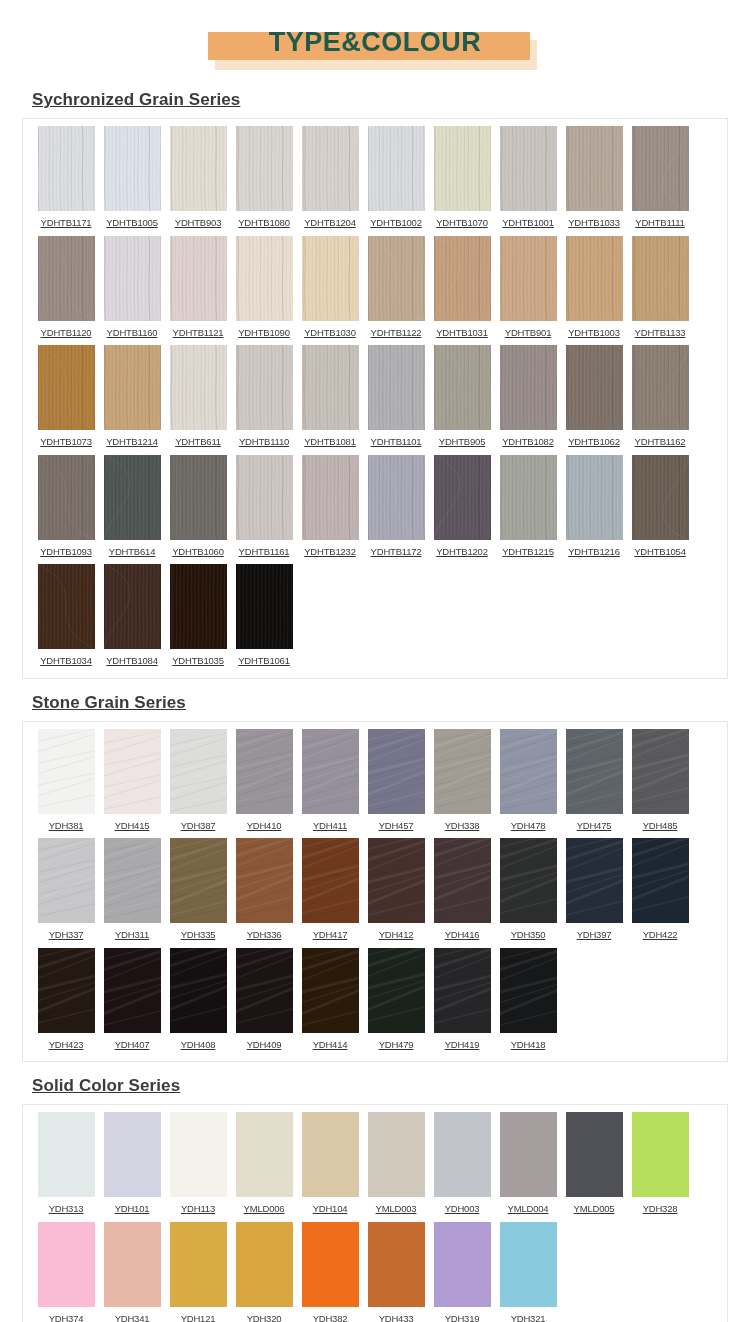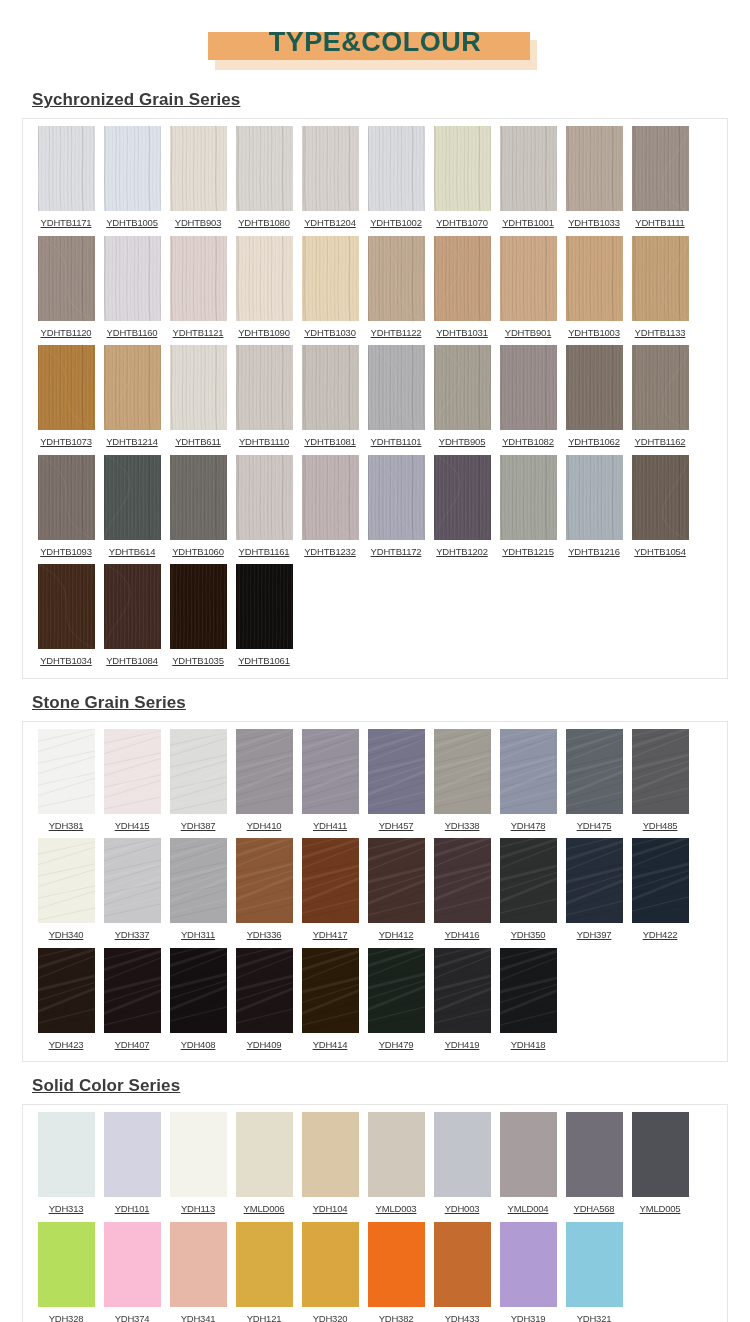--- a/index.html
+++ b/index.html
@@ -2036,395 +2036,395 @@
                   <path d="M-4 57 L61 43" stroke="rgba(0,0,0,0.10)" stroke-width="1" fill="none"></path>
                   <path d="M-4 63 L61 37" stroke="rgba(255,255,255,0.13)" stroke-width="2.8" fill="none"></path>
                   <path d="M-4 68 L61 48" stroke="rgba(0,0,0,0.10)" stroke-width="1" fill="none"></path>
                   <path d="M-4 74 L61 58" stroke="rgba(255,255,255,0.13)" stroke-width="1.2" fill="none"></path>
                   <path d="M-4 79 L61 65" stroke="rgba(0,0,0,0.10)" stroke-width="1" fill="none"></path>
                 </svg>
               </div>
               <div class="chip-label">YDH485</div>
             </div>
             <div class="swatch">
-              <div class="chip" style="background: rgb(239, 239, 227);">
+              <div class="chip" style="background: rgb(199, 199, 201);">
+                <svg class="grain" viewBox="0 0 57 85" preserveAspectRatio="none">
+                  <path d="M-4 8 L61 -8" stroke="rgba(255,255,255,0.13)" stroke-width="1.2" fill="none"></path>
+                  <path d="M-4 13 L61 -1" stroke="rgba(0,0,0,0.10)" stroke-width="1" fill="none"></path>
+                  <path d="M-4 19 L61 -2" stroke="rgba(255,255,255,0.13)" stroke-width="2.8" fill="none"></path>
+                  <path d="M-4 24 L61 4" stroke="rgba(0,0,0,0.10)" stroke-width="1" fill="none"></path>
+                  <path d="M-4 30 L61 4" stroke="rgba(255,255,255,0.13)" stroke-width="1.2" fill="none"></path>
+                  <path d="M-4 35 L61 21" stroke="rgba(0,0,0,0.10)" stroke-width="1" fill="none"></path>
+                  <path d="M-4 41 L61 25" stroke="rgba(255,255,255,0.13)" stroke-width="2.8" fill="none"></path>
+                  <path d="M-4 46 L61 26" stroke="rgba(0,0,0,0.10)" stroke-width="1" fill="none"></path>
+                  <path d="M-4 52 L61 31" stroke="rgba(255,255,255,0.13)" stroke-width="1.2" fill="none"></path>
+                  <path d="M-4 57 L61 43" stroke="rgba(0,0,0,0.10)" stroke-width="1" fill="none"></path>
+                  <path d="M-4 63 L61 37" stroke="rgba(255,255,255,0.13)" stroke-width="2.8" fill="none"></path>
+                  <path d="M-4 68 L61 48" stroke="rgba(0,0,0,0.10)" stroke-width="1" fill="none"></path>
+                  <path d="M-4 74 L61 58" stroke="rgba(255,255,255,0.13)" stroke-width="1.2" fill="none"></path>
+                  <path d="M-4 79 L61 65" stroke="rgba(0,0,0,0.10)" stroke-width="1" fill="none"></path>
+                </svg>
+              </div>
+              <div class="chip-label">YDH337</div>
+            </div>
+            <div class="swatch">
+              <div class="chip" style="background: rgb(169, 169, 171);">
+                <svg class="grain" viewBox="0 0 57 85" preserveAspectRatio="none">
+                  <path d="M-4 10 L61 -6" stroke="rgba(255,255,255,0.13)" stroke-width="1.2" fill="none"></path>
+                  <path d="M-4 15 L61 1" stroke="rgba(0,0,0,0.10)" stroke-width="1" fill="none"></path>
+                  <path d="M-4 21 L61 0" stroke="rgba(255,255,255,0.13)" stroke-width="2.8" fill="none"></path>
+                  <path d="M-4 26 L61 6" stroke="rgba(0,0,0,0.10)" stroke-width="1" fill="none"></path>
+                  <path d="M-4 32 L61 6" stroke="rgba(255,255,255,0.13)" stroke-width="1.2" fill="none"></path>
+                  <path d="M-4 37 L61 23" stroke="rgba(0,0,0,0.10)" stroke-width="1" fill="none"></path>
+                  <path d="M-4 43 L61 27" stroke="rgba(255,255,255,0.13)" stroke-width="2.8" fill="none"></path>
+                  <path d="M-4 48 L61 28" stroke="rgba(0,0,0,0.10)" stroke-width="1" fill="none"></path>
+                  <path d="M-4 54 L61 33" stroke="rgba(255,255,255,0.13)" stroke-width="1.2" fill="none"></path>
+                  <path d="M-4 59 L61 45" stroke="rgba(0,0,0,0.10)" stroke-width="1" fill="none"></path>
+                  <path d="M-4 65 L61 39" stroke="rgba(255,255,255,0.13)" stroke-width="2.8" fill="none"></path>
+                  <path d="M-4 70 L61 50" stroke="rgba(0,0,0,0.10)" stroke-width="1" fill="none"></path>
+                  <path d="M-4 76 L61 60" stroke="rgba(255,255,255,0.13)" stroke-width="1.2" fill="none"></path>
+                  <path d="M-4 81 L61 67" stroke="rgba(0,0,0,0.10)" stroke-width="1" fill="none"></path>
+                </svg>
+              </div>
+              <div class="chip-label">YDH311</div>
+            </div>
+            <div class="swatch">
+              <div class="chip" style="background: rgb(120, 101, 69);">
                 <svg class="grain" viewBox="0 0 57 85" preserveAspectRatio="none">
                   <path d="M-4 12 L61 -4" stroke="rgba(255,255,255,0.13)" stroke-width="1.2" fill="none"></path>
                   <path d="M-4 17 L61 3" stroke="rgba(0,0,0,0.10)" stroke-width="1" fill="none"></path>
                   <path d="M-4 23 L61 2" stroke="rgba(255,255,255,0.13)" stroke-width="2.8" fill="none"></path>
                   <path d="M-4 28 L61 8" stroke="rgba(0,0,0,0.10)" stroke-width="1" fill="none"></path>
                   <path d="M-4 34 L61 8" stroke="rgba(255,255,255,0.13)" stroke-width="1.2" fill="none"></path>
                   <path d="M-4 39 L61 25" stroke="rgba(0,0,0,0.10)" stroke-width="1" fill="none"></path>
                   <path d="M-4 45 L61 29" stroke="rgba(255,255,255,0.13)" stroke-width="2.8" fill="none"></path>
                   <path d="M-4 50 L61 30" stroke="rgba(0,0,0,0.10)" stroke-width="1" fill="none"></path>
                   <path d="M-4 56 L61 35" stroke="rgba(255,255,255,0.13)" stroke-width="1.2" fill="none"></path>
                   <path d="M-4 61 L61 47" stroke="rgba(0,0,0,0.10)" stroke-width="1" fill="none"></path>
                   <path d="M-4 67 L61 41" stroke="rgba(255,255,255,0.13)" stroke-width="2.8" fill="none"></path>
                   <path d="M-4 72 L61 52" stroke="rgba(0,0,0,0.10)" stroke-width="1" fill="none"></path>
                   <path d="M-4 78 L61 62" stroke="rgba(255,255,255,0.13)" stroke-width="1.2" fill="none"></path>
                   <path d="M-4 83 L61 69" stroke="rgba(0,0,0,0.10)" stroke-width="1" fill="none"></path>
                 </svg>
               </div>
-              <div class="chip-label">YDH340</div>
-            </div>
-            <div class="swatch">
-              <div class="chip" style="background: rgb(199, 199, 201);">
+              <div class="chip-label">YDH335</div>
+            </div>
+            <div class="swatch">
+              <div class="chip" style="background: rgb(138, 88, 54);">
                 <svg class="grain" viewBox="0 0 57 85" preserveAspectRatio="none">
                   <path d="M-4 8 L61 -8" stroke="rgba(255,255,255,0.13)" stroke-width="1.2" fill="none"></path>
                   <path d="M-4 13 L61 -1" stroke="rgba(0,0,0,0.10)" stroke-width="1" fill="none"></path>
                   <path d="M-4 19 L61 -2" stroke="rgba(255,255,255,0.13)" stroke-width="2.8" fill="none"></path>
                   <path d="M-4 24 L61 4" stroke="rgba(0,0,0,0.10)" stroke-width="1" fill="none"></path>
                   <path d="M-4 30 L61 4" stroke="rgba(255,255,255,0.13)" stroke-width="1.2" fill="none"></path>
                   <path d="M-4 35 L61 21" stroke="rgba(0,0,0,0.10)" stroke-width="1" fill="none"></path>
                   <path d="M-4 41 L61 25" stroke="rgba(255,255,255,0.13)" stroke-width="2.8" fill="none"></path>
                   <path d="M-4 46 L61 26" stroke="rgba(0,0,0,0.10)" stroke-width="1" fill="none"></path>
                   <path d="M-4 52 L61 31" stroke="rgba(255,255,255,0.13)" stroke-width="1.2" fill="none"></path>
                   <path d="M-4 57 L61 43" stroke="rgba(0,0,0,0.10)" stroke-width="1" fill="none"></path>
                   <path d="M-4 63 L61 37" stroke="rgba(255,255,255,0.13)" stroke-width="2.8" fill="none"></path>
                   <path d="M-4 68 L61 48" stroke="rgba(0,0,0,0.10)" stroke-width="1" fill="none"></path>
                   <path d="M-4 74 L61 58" stroke="rgba(255,255,255,0.13)" stroke-width="1.2" fill="none"></path>
                   <path d="M-4 79 L61 65" stroke="rgba(0,0,0,0.10)" stroke-width="1" fill="none"></path>
                 </svg>
               </div>
-              <div class="chip-label">YDH337</div>
-            </div>
-            <div class="swatch">
-              <div class="chip" style="background: rgb(169, 169, 171);">
+              <div class="chip-label">YDH336</div>
+            </div>
+            <div class="swatch">
+              <div class="chip" style="background: rgb(110, 57, 29);">
                 <svg class="grain" viewBox="0 0 57 85" preserveAspectRatio="none">
                   <path d="M-4 10 L61 -6" stroke="rgba(255,255,255,0.13)" stroke-width="1.2" fill="none"></path>
                   <path d="M-4 15 L61 1" stroke="rgba(0,0,0,0.10)" stroke-width="1" fill="none"></path>
                   <path d="M-4 21 L61 0" stroke="rgba(255,255,255,0.13)" stroke-width="2.8" fill="none"></path>
                   <path d="M-4 26 L61 6" stroke="rgba(0,0,0,0.10)" stroke-width="1" fill="none"></path>
                   <path d="M-4 32 L61 6" stroke="rgba(255,255,255,0.13)" stroke-width="1.2" fill="none"></path>
                   <path d="M-4 37 L61 23" stroke="rgba(0,0,0,0.10)" stroke-width="1" fill="none"></path>
                   <path d="M-4 43 L61 27" stroke="rgba(255,255,255,0.13)" stroke-width="2.8" fill="none"></path>
                   <path d="M-4 48 L61 28" stroke="rgba(0,0,0,0.10)" stroke-width="1" fill="none"></path>
                   <path d="M-4 54 L61 33" stroke="rgba(255,255,255,0.13)" stroke-width="1.2" fill="none"></path>
                   <path d="M-4 59 L61 45" stroke="rgba(0,0,0,0.10)" stroke-width="1" fill="none"></path>
                   <path d="M-4 65 L61 39" stroke="rgba(255,255,255,0.13)" stroke-width="2.8" fill="none"></path>
                   <path d="M-4 70 L61 50" stroke="rgba(0,0,0,0.10)" stroke-width="1" fill="none"></path>
                   <path d="M-4 76 L61 60" stroke="rgba(255,255,255,0.13)" stroke-width="1.2" fill="none"></path>
                   <path d="M-4 81 L61 67" stroke="rgba(0,0,0,0.10)" stroke-width="1" fill="none"></path>
                 </svg>
               </div>
-              <div class="chip-label">YDH311</div>
-            </div>
-            <div class="swatch">
-              <div class="chip" style="background: rgb(138, 88, 54);">
+              <div class="chip-label">YDH417</div>
+            </div>
+            <div class="swatch">
+              <div class="chip" style="background: rgb(70, 48, 44);">
+                <svg class="grain" viewBox="0 0 57 85" preserveAspectRatio="none">
+                  <path d="M-4 12 L61 -4" stroke="rgba(255,255,255,0.13)" stroke-width="1.2" fill="none"></path>
+                  <path d="M-4 17 L61 3" stroke="rgba(0,0,0,0.10)" stroke-width="1" fill="none"></path>
+                  <path d="M-4 23 L61 2" stroke="rgba(255,255,255,0.13)" stroke-width="2.8" fill="none"></path>
+                  <path d="M-4 28 L61 8" stroke="rgba(0,0,0,0.10)" stroke-width="1" fill="none"></path>
+                  <path d="M-4 34 L61 8" stroke="rgba(255,255,255,0.13)" stroke-width="1.2" fill="none"></path>
+                  <path d="M-4 39 L61 25" stroke="rgba(0,0,0,0.10)" stroke-width="1" fill="none"></path>
+                  <path d="M-4 45 L61 29" stroke="rgba(255,255,255,0.13)" stroke-width="2.8" fill="none"></path>
+                  <path d="M-4 50 L61 30" stroke="rgba(0,0,0,0.10)" stroke-width="1" fill="none"></path>
+                  <path d="M-4 56 L61 35" stroke="rgba(255,255,255,0.13)" stroke-width="1.2" fill="none"></path>
+                  <path d="M-4 61 L61 47" stroke="rgba(0,0,0,0.10)" stroke-width="1" fill="none"></path>
+                  <path d="M-4 67 L61 41" stroke="rgba(255,255,255,0.13)" stroke-width="2.8" fill="none"></path>
+                  <path d="M-4 72 L61 52" stroke="rgba(0,0,0,0.10)" stroke-width="1" fill="none"></path>
+                  <path d="M-4 78 L61 62" stroke="rgba(255,255,255,0.13)" stroke-width="1.2" fill="none"></path>
+                  <path d="M-4 83 L61 69" stroke="rgba(0,0,0,0.10)" stroke-width="1" fill="none"></path>
+                </svg>
+              </div>
+              <div class="chip-label">YDH412</div>
+            </div>
+            <div class="swatch">
+              <div class="chip" style="background: rgb(69, 52, 54);">
                 <svg class="grain" viewBox="0 0 57 85" preserveAspectRatio="none">
                   <path d="M-4 8 L61 -8" stroke="rgba(255,255,255,0.13)" stroke-width="1.2" fill="none"></path>
                   <path d="M-4 13 L61 -1" stroke="rgba(0,0,0,0.10)" stroke-width="1" fill="none"></path>
                   <path d="M-4 19 L61 -2" stroke="rgba(255,255,255,0.13)" stroke-width="2.8" fill="none"></path>
                   <path d="M-4 24 L61 4" stroke="rgba(0,0,0,0.10)" stroke-width="1" fill="none"></path>
                   <path d="M-4 30 L61 4" stroke="rgba(255,255,255,0.13)" stroke-width="1.2" fill="none"></path>
                   <path d="M-4 35 L61 21" stroke="rgba(0,0,0,0.10)" stroke-width="1" fill="none"></path>
                   <path d="M-4 41 L61 25" stroke="rgba(255,255,255,0.13)" stroke-width="2.8" fill="none"></path>
                   <path d="M-4 46 L61 26" stroke="rgba(0,0,0,0.10)" stroke-width="1" fill="none"></path>
                   <path d="M-4 52 L61 31" stroke="rgba(255,255,255,0.13)" stroke-width="1.2" fill="none"></path>
                   <path d="M-4 57 L61 43" stroke="rgba(0,0,0,0.10)" stroke-width="1" fill="none"></path>
                   <path d="M-4 63 L61 37" stroke="rgba(255,255,255,0.13)" stroke-width="2.8" fill="none"></path>
                   <path d="M-4 68 L61 48" stroke="rgba(0,0,0,0.10)" stroke-width="1" fill="none"></path>
                   <path d="M-4 74 L61 58" stroke="rgba(255,255,255,0.13)" stroke-width="1.2" fill="none"></path>
                   <path d="M-4 79 L61 65" stroke="rgba(0,0,0,0.10)" stroke-width="1" fill="none"></path>
                 </svg>
               </div>
-              <div class="chip-label">YDH336</div>
-            </div>
-            <div class="swatch">
-              <div class="chip" style="background: rgb(110, 57, 29);">
+              <div class="chip-label">YDH416</div>
+            </div>
+            <div class="swatch">
+              <div class="chip" style="background: rgb(45, 46, 46);">
                 <svg class="grain" viewBox="0 0 57 85" preserveAspectRatio="none">
                   <path d="M-4 10 L61 -6" stroke="rgba(255,255,255,0.13)" stroke-width="1.2" fill="none"></path>
                   <path d="M-4 15 L61 1" stroke="rgba(0,0,0,0.10)" stroke-width="1" fill="none"></path>
                   <path d="M-4 21 L61 0" stroke="rgba(255,255,255,0.13)" stroke-width="2.8" fill="none"></path>
                   <path d="M-4 26 L61 6" stroke="rgba(0,0,0,0.10)" stroke-width="1" fill="none"></path>
                   <path d="M-4 32 L61 6" stroke="rgba(255,255,255,0.13)" stroke-width="1.2" fill="none"></path>
                   <path d="M-4 37 L61 23" stroke="rgba(0,0,0,0.10)" stroke-width="1" fill="none"></path>
                   <path d="M-4 43 L61 27" stroke="rgba(255,255,255,0.13)" stroke-width="2.8" fill="none"></path>
                   <path d="M-4 48 L61 28" stroke="rgba(0,0,0,0.10)" stroke-width="1" fill="none"></path>
                   <path d="M-4 54 L61 33" stroke="rgba(255,255,255,0.13)" stroke-width="1.2" fill="none"></path>
                   <path d="M-4 59 L61 45" stroke="rgba(0,0,0,0.10)" stroke-width="1" fill="none"></path>
                   <path d="M-4 65 L61 39" stroke="rgba(255,255,255,0.13)" stroke-width="2.8" fill="none"></path>
                   <path d="M-4 70 L61 50" stroke="rgba(0,0,0,0.10)" stroke-width="1" fill="none"></path>
                   <path d="M-4 76 L61 60" stroke="rgba(255,255,255,0.13)" stroke-width="1.2" fill="none"></path>
                   <path d="M-4 81 L61 67" stroke="rgba(0,0,0,0.10)" stroke-width="1" fill="none"></path>
                 </svg>
               </div>
-              <div class="chip-label">YDH417</div>
-            </div>
-            <div class="swatch">
-              <div class="chip" style="background: rgb(70, 48, 44);">
+              <div class="chip-label">YDH350</div>
+            </div>
+            <div class="swatch">
+              <div class="chip" style="background: rgb(37, 44, 58);">
                 <svg class="grain" viewBox="0 0 57 85" preserveAspectRatio="none">
                   <path d="M-4 12 L61 -4" stroke="rgba(255,255,255,0.13)" stroke-width="1.2" fill="none"></path>
                   <path d="M-4 17 L61 3" stroke="rgba(0,0,0,0.10)" stroke-width="1" fill="none"></path>
                   <path d="M-4 23 L61 2" stroke="rgba(255,255,255,0.13)" stroke-width="2.8" fill="none"></path>
                   <path d="M-4 28 L61 8" stroke="rgba(0,0,0,0.10)" stroke-width="1" fill="none"></path>
                   <path d="M-4 34 L61 8" stroke="rgba(255,255,255,0.13)" stroke-width="1.2" fill="none"></path>
                   <path d="M-4 39 L61 25" stroke="rgba(0,0,0,0.10)" stroke-width="1" fill="none"></path>
                   <path d="M-4 45 L61 29" stroke="rgba(255,255,255,0.13)" stroke-width="2.8" fill="none"></path>
                   <path d="M-4 50 L61 30" stroke="rgba(0,0,0,0.10)" stroke-width="1" fill="none"></path>
                   <path d="M-4 56 L61 35" stroke="rgba(255,255,255,0.13)" stroke-width="1.2" fill="none"></path>
                   <path d="M-4 61 L61 47" stroke="rgba(0,0,0,0.10)" stroke-width="1" fill="none"></path>
                   <path d="M-4 67 L61 41" stroke="rgba(255,255,255,0.13)" stroke-width="2.8" fill="none"></path>
                   <path d="M-4 72 L61 52" stroke="rgba(0,0,0,0.10)" stroke-width="1" fill="none"></path>
                   <path d="M-4 78 L61 62" stroke="rgba(255,255,255,0.13)" stroke-width="1.2" fill="none"></path>
                   <path d="M-4 83 L61 69" stroke="rgba(0,0,0,0.10)" stroke-width="1" fill="none"></path>
                 </svg>
               </div>
-              <div class="chip-label">YDH412</div>
-            </div>
-            <div class="swatch">
-              <div class="chip" style="background: rgb(69, 52, 54);">
+              <div class="chip-label">YDH397</div>
+            </div>
+            <div class="swatch">
+              <div class="chip" style="background: rgb(28, 39, 51);">
                 <svg class="grain" viewBox="0 0 57 85" preserveAspectRatio="none">
                   <path d="M-4 8 L61 -8" stroke="rgba(255,255,255,0.13)" stroke-width="1.2" fill="none"></path>
                   <path d="M-4 13 L61 -1" stroke="rgba(0,0,0,0.10)" stroke-width="1" fill="none"></path>
                   <path d="M-4 19 L61 -2" stroke="rgba(255,255,255,0.13)" stroke-width="2.8" fill="none"></path>
                   <path d="M-4 24 L61 4" stroke="rgba(0,0,0,0.10)" stroke-width="1" fill="none"></path>
                   <path d="M-4 30 L61 4" stroke="rgba(255,255,255,0.13)" stroke-width="1.2" fill="none"></path>
                   <path d="M-4 35 L61 21" stroke="rgba(0,0,0,0.10)" stroke-width="1" fill="none"></path>
                   <path d="M-4 41 L61 25" stroke="rgba(255,255,255,0.13)" stroke-width="2.8" fill="none"></path>
                   <path d="M-4 46 L61 26" stroke="rgba(0,0,0,0.10)" stroke-width="1" fill="none"></path>
                   <path d="M-4 52 L61 31" stroke="rgba(255,255,255,0.13)" stroke-width="1.2" fill="none"></path>
                   <path d="M-4 57 L61 43" stroke="rgba(0,0,0,0.10)" stroke-width="1" fill="none"></path>
                   <path d="M-4 63 L61 37" stroke="rgba(255,255,255,0.13)" stroke-width="2.8" fill="none"></path>
                   <path d="M-4 68 L61 48" stroke="rgba(0,0,0,0.10)" stroke-width="1" fill="none"></path>
                   <path d="M-4 74 L61 58" stroke="rgba(255,255,255,0.13)" stroke-width="1.2" fill="none"></path>
                   <path d="M-4 79 L61 65" stroke="rgba(0,0,0,0.10)" stroke-width="1" fill="none"></path>
                 </svg>
               </div>
-              <div class="chip-label">YDH416</div>
-            </div>
-            <div class="swatch">
-              <div class="chip" style="background: rgb(45, 46, 46);">
+              <div class="chip-label">YDH422</div>
+            </div>
+            <div class="swatch">
+              <div class="chip" style="background: rgb(36, 24, 18);">
                 <svg class="grain" viewBox="0 0 57 85" preserveAspectRatio="none">
                   <path d="M-4 10 L61 -6" stroke="rgba(255,255,255,0.13)" stroke-width="1.2" fill="none"></path>
                   <path d="M-4 15 L61 1" stroke="rgba(0,0,0,0.10)" stroke-width="1" fill="none"></path>
                   <path d="M-4 21 L61 0" stroke="rgba(255,255,255,0.13)" stroke-width="2.8" fill="none"></path>
                   <path d="M-4 26 L61 6" stroke="rgba(0,0,0,0.10)" stroke-width="1" fill="none"></path>
                   <path d="M-4 32 L61 6" stroke="rgba(255,255,255,0.13)" stroke-width="1.2" fill="none"></path>
                   <path d="M-4 37 L61 23" stroke="rgba(0,0,0,0.10)" stroke-width="1" fill="none"></path>
                   <path d="M-4 43 L61 27" stroke="rgba(255,255,255,0.13)" stroke-width="2.8" fill="none"></path>
                   <path d="M-4 48 L61 28" stroke="rgba(0,0,0,0.10)" stroke-width="1" fill="none"></path>
                   <path d="M-4 54 L61 33" stroke="rgba(255,255,255,0.13)" stroke-width="1.2" fill="none"></path>
                   <path d="M-4 59 L61 45" stroke="rgba(0,0,0,0.10)" stroke-width="1" fill="none"></path>
                   <path d="M-4 65 L61 39" stroke="rgba(255,255,255,0.13)" stroke-width="2.8" fill="none"></path>
                   <path d="M-4 70 L61 50" stroke="rgba(0,0,0,0.10)" stroke-width="1" fill="none"></path>
                   <path d="M-4 76 L61 60" stroke="rgba(255,255,255,0.13)" stroke-width="1.2" fill="none"></path>
                   <path d="M-4 81 L61 67" stroke="rgba(0,0,0,0.10)" stroke-width="1" fill="none"></path>
                 </svg>
               </div>
-              <div class="chip-label">YDH350</div>
-            </div>
-            <div class="swatch">
-              <div class="chip" style="background: rgb(37, 44, 58);">
+              <div class="chip-label">YDH423</div>
+            </div>
+            <div class="swatch">
+              <div class="chip" style="background: rgb(28, 18, 20);">
                 <svg class="grain" viewBox="0 0 57 85" preserveAspectRatio="none">
                   <path d="M-4 12 L61 -4" stroke="rgba(255,255,255,0.13)" stroke-width="1.2" fill="none"></path>
                   <path d="M-4 17 L61 3" stroke="rgba(0,0,0,0.10)" stroke-width="1" fill="none"></path>
                   <path d="M-4 23 L61 2" stroke="rgba(255,255,255,0.13)" stroke-width="2.8" fill="none"></path>
                   <path d="M-4 28 L61 8" stroke="rgba(0,0,0,0.10)" stroke-width="1" fill="none"></path>
                   <path d="M-4 34 L61 8" stroke="rgba(255,255,255,0.13)" stroke-width="1.2" fill="none"></path>
                   <path d="M-4 39 L61 25" stroke="rgba(0,0,0,0.10)" stroke-width="1" fill="none"></path>
                   <path d="M-4 45 L61 29" stroke="rgba(255,255,255,0.13)" stroke-width="2.8" fill="none"></path>
                   <path d="M-4 50 L61 30" stroke="rgba(0,0,0,0.10)" stroke-width="1" fill="none"></path>
                   <path d="M-4 56 L61 35" stroke="rgba(255,255,255,0.13)" stroke-width="1.2" fill="none"></path>
                   <path d="M-4 61 L61 47" stroke="rgba(0,0,0,0.10)" stroke-width="1" fill="none"></path>
                   <path d="M-4 67 L61 41" stroke="rgba(255,255,255,0.13)" stroke-width="2.8" fill="none"></path>
                   <path d="M-4 72 L61 52" stroke="rgba(0,0,0,0.10)" stroke-width="1" fill="none"></path>
                   <path d="M-4 78 L61 62" stroke="rgba(255,255,255,0.13)" stroke-width="1.2" fill="none"></path>
                   <path d="M-4 83 L61 69" stroke="rgba(0,0,0,0.10)" stroke-width="1" fill="none"></path>
                 </svg>
               </div>
-              <div class="chip-label">YDH397</div>
-            </div>
-            <div class="swatch">
-              <div class="chip" style="background: rgb(28, 39, 51);">
+              <div class="chip-label">YDH407</div>
+            </div>
+            <div class="swatch">
+              <div class="chip" style="background: rgb(20, 15, 16);">
                 <svg class="grain" viewBox="0 0 57 85" preserveAspectRatio="none">
                   <path d="M-4 8 L61 -8" stroke="rgba(255,255,255,0.13)" stroke-width="1.2" fill="none"></path>
                   <path d="M-4 13 L61 -1" stroke="rgba(0,0,0,0.10)" stroke-width="1" fill="none"></path>
                   <path d="M-4 19 L61 -2" stroke="rgba(255,255,255,0.13)" stroke-width="2.8" fill="none"></path>
                   <path d="M-4 24 L61 4" stroke="rgba(0,0,0,0.10)" stroke-width="1" fill="none"></path>
                   <path d="M-4 30 L61 4" stroke="rgba(255,255,255,0.13)" stroke-width="1.2" fill="none"></path>
                   <path d="M-4 35 L61 21" stroke="rgba(0,0,0,0.10)" stroke-width="1" fill="none"></path>
                   <path d="M-4 41 L61 25" stroke="rgba(255,255,255,0.13)" stroke-width="2.8" fill="none"></path>
                   <path d="M-4 46 L61 26" stroke="rgba(0,0,0,0.10)" stroke-width="1" fill="none"></path>
                   <path d="M-4 52 L61 31" stroke="rgba(255,255,255,0.13)" stroke-width="1.2" fill="none"></path>
                   <path d="M-4 57 L61 43" stroke="rgba(0,0,0,0.10)" stroke-width="1" fill="none"></path>
                   <path d="M-4 63 L61 37" stroke="rgba(255,255,255,0.13)" stroke-width="2.8" fill="none"></path>
                   <path d="M-4 68 L61 48" stroke="rgba(0,0,0,0.10)" stroke-width="1" fill="none"></path>
                   <path d="M-4 74 L61 58" stroke="rgba(255,255,255,0.13)" stroke-width="1.2" fill="none"></path>
                   <path d="M-4 79 L61 65" stroke="rgba(0,0,0,0.10)" stroke-width="1" fill="none"></path>
                 </svg>
               </div>
-              <div class="chip-label">YDH422</div>
-            </div>
-            <div class="swatch">
-              <div class="chip" style="background: rgb(36, 24, 18);">
+              <div class="chip-label">YDH408</div>
+            </div>
+            <div class="swatch">
+              <div class="chip" style="background: rgb(28, 19, 20);">
                 <svg class="grain" viewBox="0 0 57 85" preserveAspectRatio="none">
                   <path d="M-4 10 L61 -6" stroke="rgba(255,255,255,0.13)" stroke-width="1.2" fill="none"></path>
                   <path d="M-4 15 L61 1" stroke="rgba(0,0,0,0.10)" stroke-width="1" fill="none"></path>
                   <path d="M-4 21 L61 0" stroke="rgba(255,255,255,0.13)" stroke-width="2.8" fill="none"></path>
                   <path d="M-4 26 L61 6" stroke="rgba(0,0,0,0.10)" stroke-width="1" fill="none"></path>
                   <path d="M-4 32 L61 6" stroke="rgba(255,255,255,0.13)" stroke-width="1.2" fill="none"></path>
                   <path d="M-4 37 L61 23" stroke="rgba(0,0,0,0.10)" stroke-width="1" fill="none"></path>
                   <path d="M-4 43 L61 27" stroke="rgba(255,255,255,0.13)" stroke-width="2.8" fill="none"></path>
                   <path d="M-4 48 L61 28" stroke="rgba(0,0,0,0.10)" stroke-width="1" fill="none"></path>
                   <path d="M-4 54 L61 33" stroke="rgba(255,255,255,0.13)" stroke-width="1.2" fill="none"></path>
                   <path d="M-4 59 L61 45" stroke="rgba(0,0,0,0.10)" stroke-width="1" fill="none"></path>
                   <path d="M-4 65 L61 39" stroke="rgba(255,255,255,0.13)" stroke-width="2.8" fill="none"></path>
                   <path d="M-4 70 L61 50" stroke="rgba(0,0,0,0.10)" stroke-width="1" fill="none"></path>
                   <path d="M-4 76 L61 60" stroke="rgba(255,255,255,0.13)" stroke-width="1.2" fill="none"></path>
                   <path d="M-4 81 L61 67" stroke="rgba(0,0,0,0.10)" stroke-width="1" fill="none"></path>
                 </svg>
               </div>
-              <div class="chip-label">YDH423</div>
-            </div>
-            <div class="swatch">
-              <div class="chip" style="background: rgb(28, 18, 20);">
+              <div class="chip-label">YDH409</div>
+            </div>
+            <div class="swatch">
+              <div class="chip" style="background: rgb(42, 26, 8);">
                 <svg class="grain" viewBox="0 0 57 85" preserveAspectRatio="none">
                   <path d="M-4 12 L61 -4" stroke="rgba(255,255,255,0.13)" stroke-width="1.2" fill="none"></path>
                   <path d="M-4 17 L61 3" stroke="rgba(0,0,0,0.10)" stroke-width="1" fill="none"></path>
                   <path d="M-4 23 L61 2" stroke="rgba(255,255,255,0.13)" stroke-width="2.8" fill="none"></path>
                   <path d="M-4 28 L61 8" stroke="rgba(0,0,0,0.10)" stroke-width="1" fill="none"></path>
                   <path d="M-4 34 L61 8" stroke="rgba(255,255,255,0.13)" stroke-width="1.2" fill="none"></path>
                   <path d="M-4 39 L61 25" stroke="rgba(0,0,0,0.10)" stroke-width="1" fill="none"></path>
                   <path d="M-4 45 L61 29" stroke="rgba(255,255,255,0.13)" stroke-width="2.8" fill="none"></path>
                   <path d="M-4 50 L61 30" stroke="rgba(0,0,0,0.10)" stroke-width="1" fill="none"></path>
                   <path d="M-4 56 L61 35" stroke="rgba(255,255,255,0.13)" stroke-width="1.2" fill="none"></path>
                   <path d="M-4 61 L61 47" stroke="rgba(0,0,0,0.10)" stroke-width="1" fill="none"></path>
                   <path d="M-4 67 L61 41" stroke="rgba(255,255,255,0.13)" stroke-width="2.8" fill="none"></path>
                   <path d="M-4 72 L61 52" stroke="rgba(0,0,0,0.10)" stroke-width="1" fill="none"></path>
                   <path d="M-4 78 L61 62" stroke="rgba(255,255,255,0.13)" stroke-width="1.2" fill="none"></path>
                   <path d="M-4 83 L61 69" stroke="rgba(0,0,0,0.10)" stroke-width="1" fill="none"></path>
                 </svg>
               </div>
-              <div class="chip-label">YDH407</div>
-            </div>
-            <div class="swatch">
-              <div class="chip" style="background: rgb(20, 15, 16);">
+              <div class="chip-label">YDH414</div>
+            </div>
+            <div class="swatch">
+              <div class="chip" style="background: rgb(26, 34, 28);">
                 <svg class="grain" viewBox="0 0 57 85" preserveAspectRatio="none">
                   <path d="M-4 8 L61 -8" stroke="rgba(255,255,255,0.13)" stroke-width="1.2" fill="none"></path>
                   <path d="M-4 13 L61 -1" stroke="rgba(0,0,0,0.10)" stroke-width="1" fill="none"></path>
                   <path d="M-4 19 L61 -2" stroke="rgba(255,255,255,0.13)" stroke-width="2.8" fill="none"></path>
                   <path d="M-4 24 L61 4" stroke="rgba(0,0,0,0.10)" stroke-width="1" fill="none"></path>
                   <path d="M-4 30 L61 4" stroke="rgba(255,255,255,0.13)" stroke-width="1.2" fill="none"></path>
                   <path d="M-4 35 L61 21" stroke="rgba(0,0,0,0.10)" stroke-width="1" fill="none"></path>
                   <path d="M-4 41 L61 25" stroke="rgba(255,255,255,0.13)" stroke-width="2.8" fill="none"></path>
                   <path d="M-4 46 L61 26" stroke="rgba(0,0,0,0.10)" stroke-width="1" fill="none"></path>
                   <path d="M-4 52 L61 31" stroke="rgba(255,255,255,0.13)" stroke-width="1.2" fill="none"></path>
                   <path d="M-4 57 L61 43" stroke="rgba(0,0,0,0.10)" stroke-width="1" fill="none"></path>
                   <path d="M-4 63 L61 37" stroke="rgba(255,255,255,0.13)" stroke-width="2.8" fill="none"></path>
                   <path d="M-4 68 L61 48" stroke="rgba(0,0,0,0.10)" stroke-width="1" fill="none"></path>
                   <path d="M-4 74 L61 58" stroke="rgba(255,255,255,0.13)" stroke-width="1.2" fill="none"></path>
                   <path d="M-4 79 L61 65" stroke="rgba(0,0,0,0.10)" stroke-width="1" fill="none"></path>
                 </svg>
               </div>
-              <div class="chip-label">YDH408</div>
-            </div>
-            <div class="swatch">
-              <div class="chip" style="background: rgb(28, 19, 20);">
+              <div class="chip-label">YDH479</div>
+            </div>
+            <div class="swatch">
+              <div class="chip" style="background: rgb(38, 37, 39);">
                 <svg class="grain" viewBox="0 0 57 85" preserveAspectRatio="none">
                   <path d="M-4 10 L61 -6" stroke="rgba(255,255,255,0.13)" stroke-width="1.2" fill="none"></path>
                   <path d="M-4 15 L61 1" stroke="rgba(0,0,0,0.10)" stroke-width="1" fill="none"></path>
                   <path d="M-4 21 L61 0" stroke="rgba(255,255,255,0.13)" stroke-width="2.8" fill="none"></path>
                   <path d="M-4 26 L61 6" stroke="rgba(0,0,0,0.10)" stroke-width="1" fill="none"></path>
                   <path d="M-4 32 L61 6" stroke="rgba(255,255,255,0.13)" stroke-width="1.2" fill="none"></path>
                   <path d="M-4 37 L61 23" stroke="rgba(0,0,0,0.10)" stroke-width="1" fill="none"></path>
                   <path d="M-4 43 L61 27" stroke="rgba(255,255,255,0.13)" stroke-width="2.8" fill="none"></path>
                   <path d="M-4 48 L61 28" stroke="rgba(0,0,0,0.10)" stroke-width="1" fill="none"></path>
                   <path d="M-4 54 L61 33" stroke="rgba(255,255,255,0.13)" stroke-width="1.2" fill="none"></path>
                   <path d="M-4 59 L61 45" stroke="rgba(0,0,0,0.10)" stroke-width="1" fill="none"></path>
                   <path d="M-4 65 L61 39" stroke="rgba(255,255,255,0.13)" stroke-width="2.8" fill="none"></path>
                   <path d="M-4 70 L61 50" stroke="rgba(0,0,0,0.10)" stroke-width="1" fill="none"></path>
                   <path d="M-4 76 L61 60" stroke="rgba(255,255,255,0.13)" stroke-width="1.2" fill="none"></path>
                   <path d="M-4 81 L61 67" stroke="rgba(0,0,0,0.10)" stroke-width="1" fill="none"></path>
                 </svg>
               </div>
-              <div class="chip-label">YDH409</div>
-            </div>
-            <div class="swatch">
-              <div class="chip" style="background: rgb(42, 26, 8);">
+              <div class="chip-label">YDH419</div>
+            </div>
+            <div class="swatch">
+              <div class="chip" style="background: rgb(23, 24, 26);">
                 <svg class="grain" viewBox="0 0 57 85" preserveAspectRatio="none">
                   <path d="M-4 12 L61 -4" stroke="rgba(255,255,255,0.13)" stroke-width="1.2" fill="none"></path>
                   <path d="M-4 17 L61 3" stroke="rgba(0,0,0,0.10)" stroke-width="1" fill="none"></path>
                   <path d="M-4 23 L61 2" stroke="rgba(255,255,255,0.13)" stroke-width="2.8" fill="none"></path>
                   <path d="M-4 28 L61 8" stroke="rgba(0,0,0,0.10)" stroke-width="1" fill="none"></path>
                   <path d="M-4 34 L61 8" stroke="rgba(255,255,255,0.13)" stroke-width="1.2" fill="none"></path>
                   <path d="M-4 39 L61 25" stroke="rgba(0,0,0,0.10)" stroke-width="1" fill="none"></path>
                   <path d="M-4 45 L61 29" stroke="rgba(255,255,255,0.13)" stroke-width="2.8" fill="none"></path>
                   <path d="M-4 50 L61 30" stroke="rgba(0,0,0,0.10)" stroke-width="1" fill="none"></path>
                   <path d="M-4 56 L61 35" stroke="rgba(255,255,255,0.13)" stroke-width="1.2" fill="none"></path>
                   <path d="M-4 61 L61 47" stroke="rgba(0,0,0,0.10)" stroke-width="1" fill="none"></path>
                   <path d="M-4 67 L61 41" stroke="rgba(255,255,255,0.13)" stroke-width="2.8" fill="none"></path>
                   <path d="M-4 72 L61 52" stroke="rgba(0,0,0,0.10)" stroke-width="1" fill="none"></path>
                   <path d="M-4 78 L61 62" stroke="rgba(255,255,255,0.13)" stroke-width="1.2" fill="none"></path>
                   <path d="M-4 83 L61 69" stroke="rgba(0,0,0,0.10)" stroke-width="1" fill="none"></path>
                 </svg>
               </div>
-              <div class="chip-label">YDH414</div>
-            </div>
-            <div class="swatch">
-              <div class="chip" style="background: rgb(26, 34, 28);">
-                <svg class="grain" viewBox="0 0 57 85" preserveAspectRatio="none">
-                  <path d="M-4 8 L61 -8" stroke="rgba(255,255,255,0.13)" stroke-width="1.2" fill="none"></path>
-                  <path d="M-4 13 L61 -1" stroke="rgba(0,0,0,0.10)" stroke-width="1" fill="none"></path>
-                  <path d="M-4 19 L61 -2" stroke="rgba(255,255,255,0.13)" stroke-width="2.8" fill="none"></path>
-                  <path d="M-4 24 L61 4" stroke="rgba(0,0,0,0.10)" stroke-width="1" fill="none"></path>
-                  <path d="M-4 30 L61 4" stroke="rgba(255,255,255,0.13)" stroke-width="1.2" fill="none"></path>
-                  <path d="M-4 35 L61 21" stroke="rgba(0,0,0,0.10)" stroke-width="1" fill="none"></path>
-                  <path d="M-4 41 L61 25" stroke="rgba(255,255,255,0.13)" stroke-width="2.8" fill="none"></path>
-                  <path d="M-4 46 L61 26" stroke="rgba(0,0,0,0.10)" stroke-width="1" fill="none"></path>
-                  <path d="M-4 52 L61 31" stroke="rgba(255,255,255,0.13)" stroke-width="1.2" fill="none"></path>
-                  <path d="M-4 57 L61 43" stroke="rgba(0,0,0,0.10)" stroke-width="1" fill="none"></path>
-                  <path d="M-4 63 L61 37" stroke="rgba(255,255,255,0.13)" stroke-width="2.8" fill="none"></path>
-                  <path d="M-4 68 L61 48" stroke="rgba(0,0,0,0.10)" stroke-width="1" fill="none"></path>
-                  <path d="M-4 74 L61 58" stroke="rgba(255,255,255,0.13)" stroke-width="1.2" fill="none"></path>
-                  <path d="M-4 79 L61 65" stroke="rgba(0,0,0,0.10)" stroke-width="1" fill="none"></path>
-                </svg>
-              </div>
-              <div class="chip-label">YDH479</div>
-            </div>
-            <div class="swatch">
-              <div class="chip" style="background: rgb(38, 37, 39);">
-                <svg class="grain" viewBox="0 0 57 85" preserveAspectRatio="none">
-                  <path d="M-4 10 L61 -6" stroke="rgba(255,255,255,0.13)" stroke-width="1.2" fill="none"></path>
-                  <path d="M-4 15 L61 1" stroke="rgba(0,0,0,0.10)" stroke-width="1" fill="none"></path>
-                  <path d="M-4 21 L61 0" stroke="rgba(255,255,255,0.13)" stroke-width="2.8" fill="none"></path>
-                  <path d="M-4 26 L61 6" stroke="rgba(0,0,0,0.10)" stroke-width="1" fill="none"></path>
-                  <path d="M-4 32 L61 6" stroke="rgba(255,255,255,0.13)" stroke-width="1.2" fill="none"></path>
-                  <path d="M-4 37 L61 23" stroke="rgba(0,0,0,0.10)" stroke-width="1" fill="none"></path>
-                  <path d="M-4 43 L61 27" stroke="rgba(255,255,255,0.13)" stroke-width="2.8" fill="none"></path>
-                  <path d="M-4 48 L61 28" stroke="rgba(0,0,0,0.10)" stroke-width="1" fill="none"></path>
-                  <path d="M-4 54 L61 33" stroke="rgba(255,255,255,0.13)" stroke-width="1.2" fill="none"></path>
-                  <path d="M-4 59 L61 45" stroke="rgba(0,0,0,0.10)" stroke-width="1" fill="none"></path>
-                  <path d="M-4 65 L61 39" stroke="rgba(255,255,255,0.13)" stroke-width="2.8" fill="none"></path>
-                  <path d="M-4 70 L61 50" stroke="rgba(0,0,0,0.10)" stroke-width="1" fill="none"></path>
-                  <path d="M-4 76 L61 60" stroke="rgba(255,255,255,0.13)" stroke-width="1.2" fill="none"></path>
-                  <path d="M-4 81 L61 67" stroke="rgba(0,0,0,0.10)" stroke-width="1" fill="none"></path>
-                </svg>
-              </div>
-              <div class="chip-label">YDH419</div>
-            </div>
-            <div class="swatch">
-              <div class="chip" style="background: rgb(23, 24, 26);">
-                <svg class="grain" viewBox="0 0 57 85" preserveAspectRatio="none">
-                  <path d="M-4 12 L61 -4" stroke="rgba(255,255,255,0.13)" stroke-width="1.2" fill="none"></path>
-                  <path d="M-4 17 L61 3" stroke="rgba(0,0,0,0.10)" stroke-width="1" fill="none"></path>
-                  <path d="M-4 23 L61 2" stroke="rgba(255,255,255,0.13)" stroke-width="2.8" fill="none"></path>
-                  <path d="M-4 28 L61 8" stroke="rgba(0,0,0,0.10)" stroke-width="1" fill="none"></path>
-                  <path d="M-4 34 L61 8" stroke="rgba(255,255,255,0.13)" stroke-width="1.2" fill="none"></path>
-                  <path d="M-4 39 L61 25" stroke="rgba(0,0,0,0.10)" stroke-width="1" fill="none"></path>
-                  <path d="M-4 45 L61 29" stroke="rgba(255,255,255,0.13)" stroke-width="2.8" fill="none"></path>
-                  <path d="M-4 50 L61 30" stroke="rgba(0,0,0,0.10)" stroke-width="1" fill="none"></path>
-                  <path d="M-4 56 L61 35" stroke="rgba(255,255,255,0.13)" stroke-width="1.2" fill="none"></path>
-                  <path d="M-4 61 L61 47" stroke="rgba(0,0,0,0.10)" stroke-width="1" fill="none"></path>
-                  <path d="M-4 67 L61 41" stroke="rgba(255,255,255,0.13)" stroke-width="2.8" fill="none"></path>
-                  <path d="M-4 72 L61 52" stroke="rgba(0,0,0,0.10)" stroke-width="1" fill="none"></path>
-                  <path d="M-4 78 L61 62" stroke="rgba(255,255,255,0.13)" stroke-width="1.2" fill="none"></path>
-                  <path d="M-4 83 L61 69" stroke="rgba(0,0,0,0.10)" stroke-width="1" fill="none"></path>
-                </svg>
-              </div>
               <div class="chip-label">YDH418</div>
             </div>
           </div>
         </div>
       </div>
       <div class="section">
         <div class="section-title">Solid Color Series</div>
         <div class="panel">
           <div class="grid">
             <div class="swatch">
@@ -2483,28 +2483,20 @@
               </div>
               <div class="chip-label">YDH003</div>
             </div>
             <div class="swatch">
               <div class="chip" style="background: rgb(164, 156, 156);">
                 <svg class="grain" viewBox="0 0 57 85" preserveAspectRatio="none">
                   <rect x="0" y="0" width="57" height="85" fill="rgba(255,255,255,0.05)"></rect>
                 </svg>
               </div>
               <div class="chip-label">YMLD004</div>
-            </div>
-            <div class="swatch">
-              <div class="chip" style="background: rgb(109, 106, 115);">
-                <svg class="grain" viewBox="0 0 57 85" preserveAspectRatio="none">
-                  <rect x="0" y="0" width="57" height="85" fill="rgba(255,255,255,0.05)"></rect>
-                </svg>
-              </div>
-              <div class="chip-label">YDHA568</div>
             </div>
             <div class="swatch">
               <div class="chip" style="background: rgb(74, 76, 83);">
                 <svg class="grain" viewBox="0 0 57 85" preserveAspectRatio="none">
                   <rect x="0" y="0" width="57" height="85" fill="rgba(255,255,255,0.05)"></rect>
                 </svg>
               </div>
               <div class="chip-label">YMLD005</div>
             </div>
             <div class="swatch">

